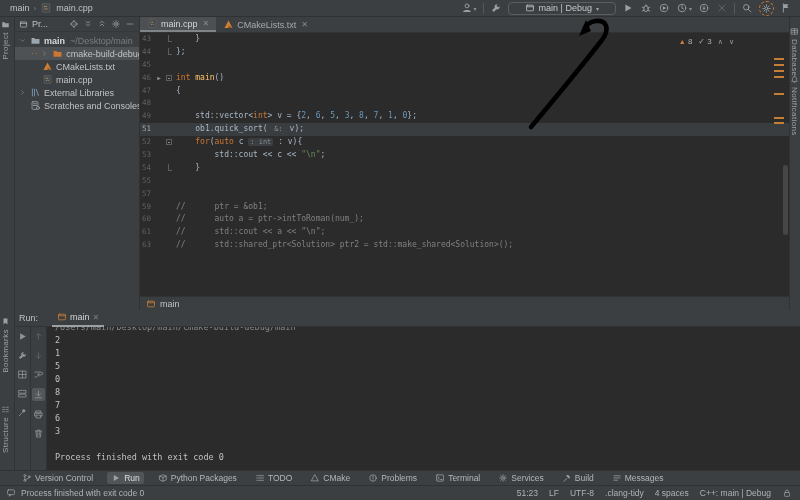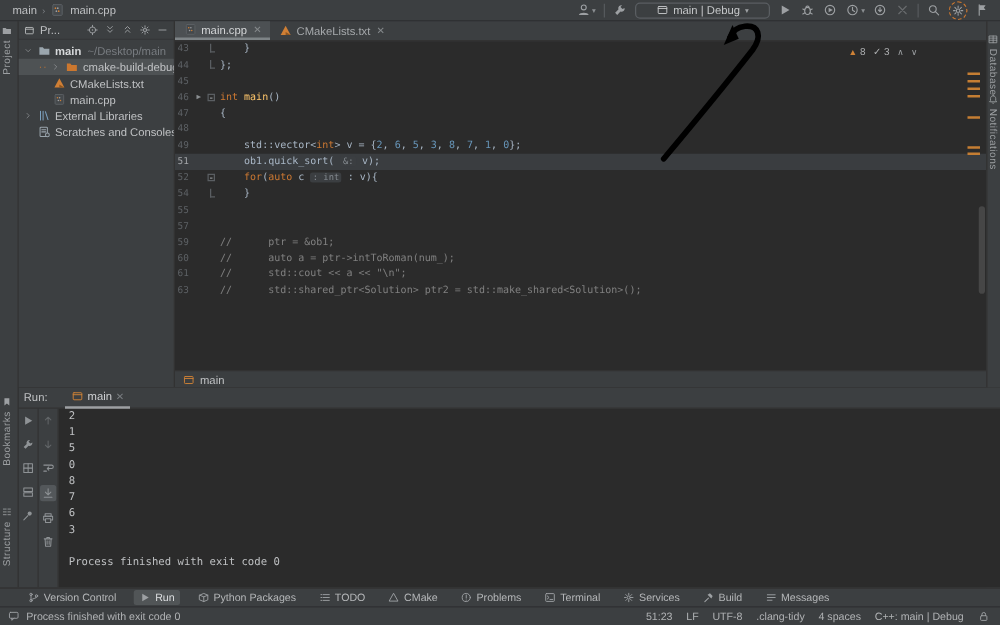--- a/index.html
+++ b/index.html
@@ -424,20 +424,21 @@
     <div class="codearea" id="codearea">
         <div class="cl"><span class="ln">43</span><span class="runcol"></span><span class="foldcol"><span class="fold-end"></span></span><span class="codetxt"><span class="pl">    }</span></span></div>
         <div class="cl"><span class="ln">44</span><span class="runcol"></span><span class="foldcol"><span class="fold-end"></span></span><span class="codetxt"><span class="pl">};</span></span></div>
         <div class="cl"><span class="ln">45</span><span class="runcol"></span><span class="foldcol"></span><span class="codetxt"></span></div>
         <div class="cl"><span class="ln">46</span><span class="runcol">▶</span><span class="foldcol"><span class="fold-open"></span></span><span class="codetxt"><span class="kw">int </span><span class="fn">main</span><span class="pl">()</span></span></div>
         <div class="cl"><span class="ln">47</span><span class="runcol"></span><span class="foldcol"></span><span class="codetxt"><span class="pl">{</span></span></div>
         <div class="cl"><span class="ln">48</span><span class="runcol"></span><span class="foldcol"></span><span class="codetxt"></span></div>
         <div class="cl"><span class="ln">49</span><span class="runcol"></span><span class="foldcol"></span><span class="codetxt"><span class="pl">    std::vector&lt;</span><span class="kw">int</span><span class="pl">&gt; v = {</span><span class="num">2</span><span class="pl">, </span><span class="num">6</span><span class="pl">, </span><span class="num">5</span><span class="pl">, </span><span class="num">3</span><span class="pl">, </span><span class="num">8</span><span class="pl">, </span><span class="num">7</span><span class="pl">, </span><span class="num">1</span><span class="pl">, </span><span class="num">0</span><span class="pl">};</span></span></div>
         <div class="cl caret"><span class="ln">51</span><span class="runcol"></span><span class="foldcol"></span><span class="codetxt"><span class="pl">    ob1.quick_sort( </span><span class="chip">&amp;:</span><span class="pl"> v);</span></span></div>
         <div class="cl"><span class="ln">52</span><span class="runcol"></span><span class="foldcol"><span class="fold-open"></span></span><span class="codetxt"><span class="pl">    </span><span class="kw">for</span><span class="pl">(</span><span class="kw">auto</span><span class="pl"> c </span><span class="chip">: int</span><span class="pl"> : v){</span></span></div>
+        <div class="cl"><span class="ln">53</span><span class="runcol"></span><span class="foldcol"></span><span class="codetxt"><span class="pl">        std::cout &lt;&lt; c &lt;&lt; </span><span class="str">"\n"</span><span class="pl">;</span></span></div>
         <div class="cl"><span class="ln">54</span><span class="runcol"></span><span class="foldcol"><span class="fold-end"></span></span><span class="codetxt"><span class="pl">    }</span></span></div>
         <div class="cl"><span class="ln">55</span><span class="runcol"></span><span class="foldcol"></span><span class="codetxt"></span></div>
         <div class="cl"><span class="ln">57</span><span class="runcol"></span><span class="foldcol"></span><span class="codetxt"></span></div>
         <div class="cl"><span class="ln">59</span><span class="runcol"></span><span class="foldcol"></span><span class="codetxt"><span class="cmt">//      ptr = &amp;ob1;</span></span></div>
         <div class="cl"><span class="ln">60</span><span class="runcol"></span><span class="foldcol"></span><span class="codetxt"><span class="cmt">//      auto a = ptr-&gt;intToRoman(num_);</span></span></div>
         <div class="cl"><span class="ln">61</span><span class="runcol"></span><span class="foldcol"></span><span class="codetxt"><span class="cmt">//      std::cout &lt;&lt; a &lt;&lt; "\n";</span></span></div>
         <div class="cl"><span class="ln">63</span><span class="runcol"></span><span class="foldcol"></span><span class="codetxt"><span class="cmt">//      std::shared_ptr&lt;Solution&gt; ptr2 = std::make_shared&lt;Solution&gt;();</span></span></div>
       </div>
     <div class="inspect">
       <span><span class="w">▲</span> <span>8</span></span>
@@ -560,20 +561,21 @@
               <rect x="5" y="8.8" width="6" height="4.2" fill="#3c3f41"></rect>
             </svg>
           </span>
           <span class="rtbtn">
             <svg width="11" height="11" viewBox="0 0 16 16" fill="none" stroke="currentColor" stroke-width="1.2" stroke-linecap="round" stroke-linejoin="round">
               <path d="M3.5 4.5h9M6.5 4.5V3h3v1.5M4.5 4.5l.5 8.7h6l.5-8.7M6.8 6.8v4M9.2 6.8v4"></path>
             </svg>
           </span>
         </div>
       <div class="console" id="console">
+          <div class="con cmd">/Users/main/Desktop/main/cmake-build-debug/main</div>
           <div class="con">2</div>
           <div class="con">1</div>
           <div class="con">5</div>
           <div class="con">0</div>
           <div class="con">8</div>
           <div class="con">7</div>
           <div class="con">6</div>
           <div class="con">3</div>
           <div class="con">&nbsp;</div>
           <div class="con">Process finished with exit code 0</div>

